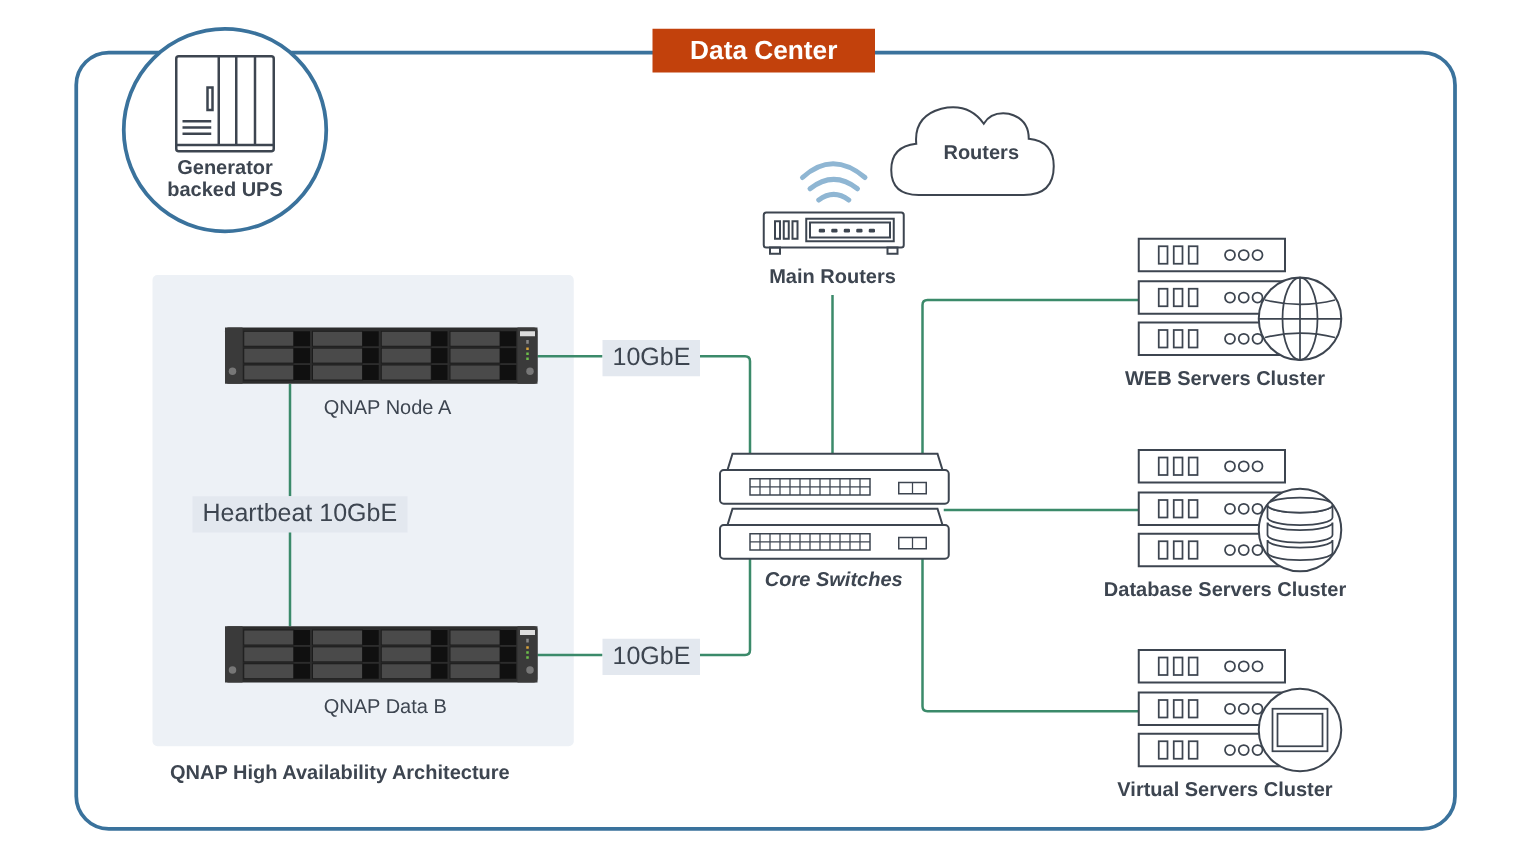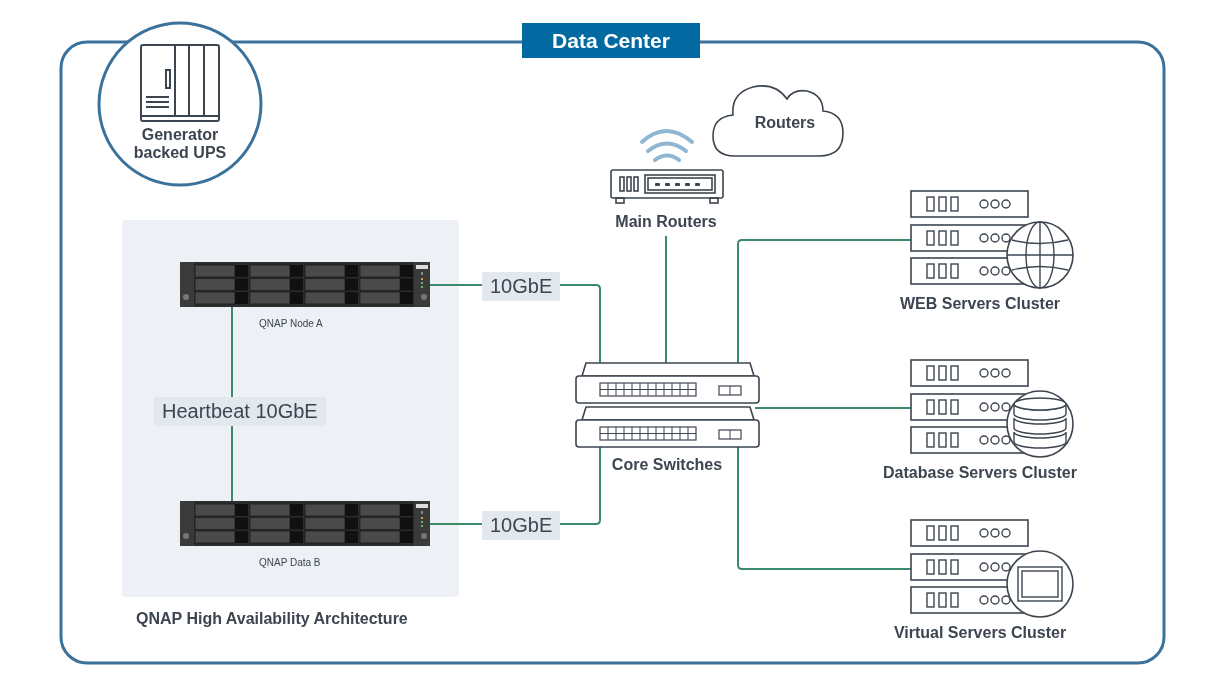--- a/index.html
+++ b/index.html
@@ -1,21 +1,21 @@
 <!DOCTYPE html>
 <html><head>
 <meta charset="utf-8">
 <style>
   html,body{margin:0;padding:0;background:#ffffff;}
   body{width:1224px;height:689px;position:relative;overflow:hidden;font-family:"Liberation Sans","DejaVu Sans",sans-serif;}
   svg{position:absolute;left:0;top:0;}
   .t{position:absolute;color:#3d4550;font-weight:bold;font-size:16px;white-space:nowrap;text-align:center;}
   .tag{position:absolute;background:#e3e8ef;color:#3d4550;font-size:20px;padding:3px 8px;white-space:nowrap;}
-  .node-lbl{position:absolute;color:#3d4550;font-size:10px;white-space:nowrap;}
-  .title-box{position:absolute;left:522px;top:23px;width:178px;height:35px;background:#0369a1;color:#fff;font-size:21px;font-weight:bold;line-height:35px;text-align:center;}
+  .node-lbl{position:absolute;color:#3d4550;font-size:16px;white-space:nowrap;}
+  .title-box{position:absolute;left:522px;top:23px;width:178px;height:35px;background:#c2410c;color:#fff;font-size:21px;font-weight:bold;line-height:35px;text-align:center;}
 </style>
 </head>
 <body>
 
 <svg width="1224" height="689" viewBox="0 0 1224 689">
 
   <rect x="61" y="42" width="1103" height="621" rx="26" ry="26" fill="none" stroke="#3a729c" stroke-width="3"></rect>
 
   <rect x="122" y="220" width="337" height="377" rx="4" fill="#edf1f6"></rect>
 
@@ -289,21 +289,21 @@
 
 <div class="t" style="left:120px;top:126px;width:120px;line-height:18px;">
   <div>Generator</div>
   <div>backed UPS</div>
 </div>
 
 <div class="t" style="left:735px;top:114px;width:100px;">Routers</div>
 
 <div class="t" style="left:596px;top:213px;width:140px;">Main Routers</div>
 
-<div class="t" style="left:597px;top:456px;width:140px;">Core Switches</div>
+<div class="t" style="left:597px;top:456px;width:140px;font-style:italic;">Core Switches</div>
 
 <div class="node-lbl" style="left:259px;top:318px;">QNAP Node A</div>
 <div class="node-lbl" style="left:259px;top:557px;">QNAP Data B</div>
 <div class="tag" style="left:154px;top:397px;">Heartbeat 10GbE</div>
 <div class="tag" style="left:482px;top:272px;">10GbE</div>
 <div class="tag" style="left:482px;top:511px;">10GbE</div>
 <div class="t" style="left:136px;top:610px;">QNAP High Availability Architecture</div>
 
 <div class="t" style="left:880px;top:295px;width:200px;">WEB Servers Cluster</div>
 <div class="t" style="left:870px;top:464px;width:220px;">Database Servers Cluster</div>

